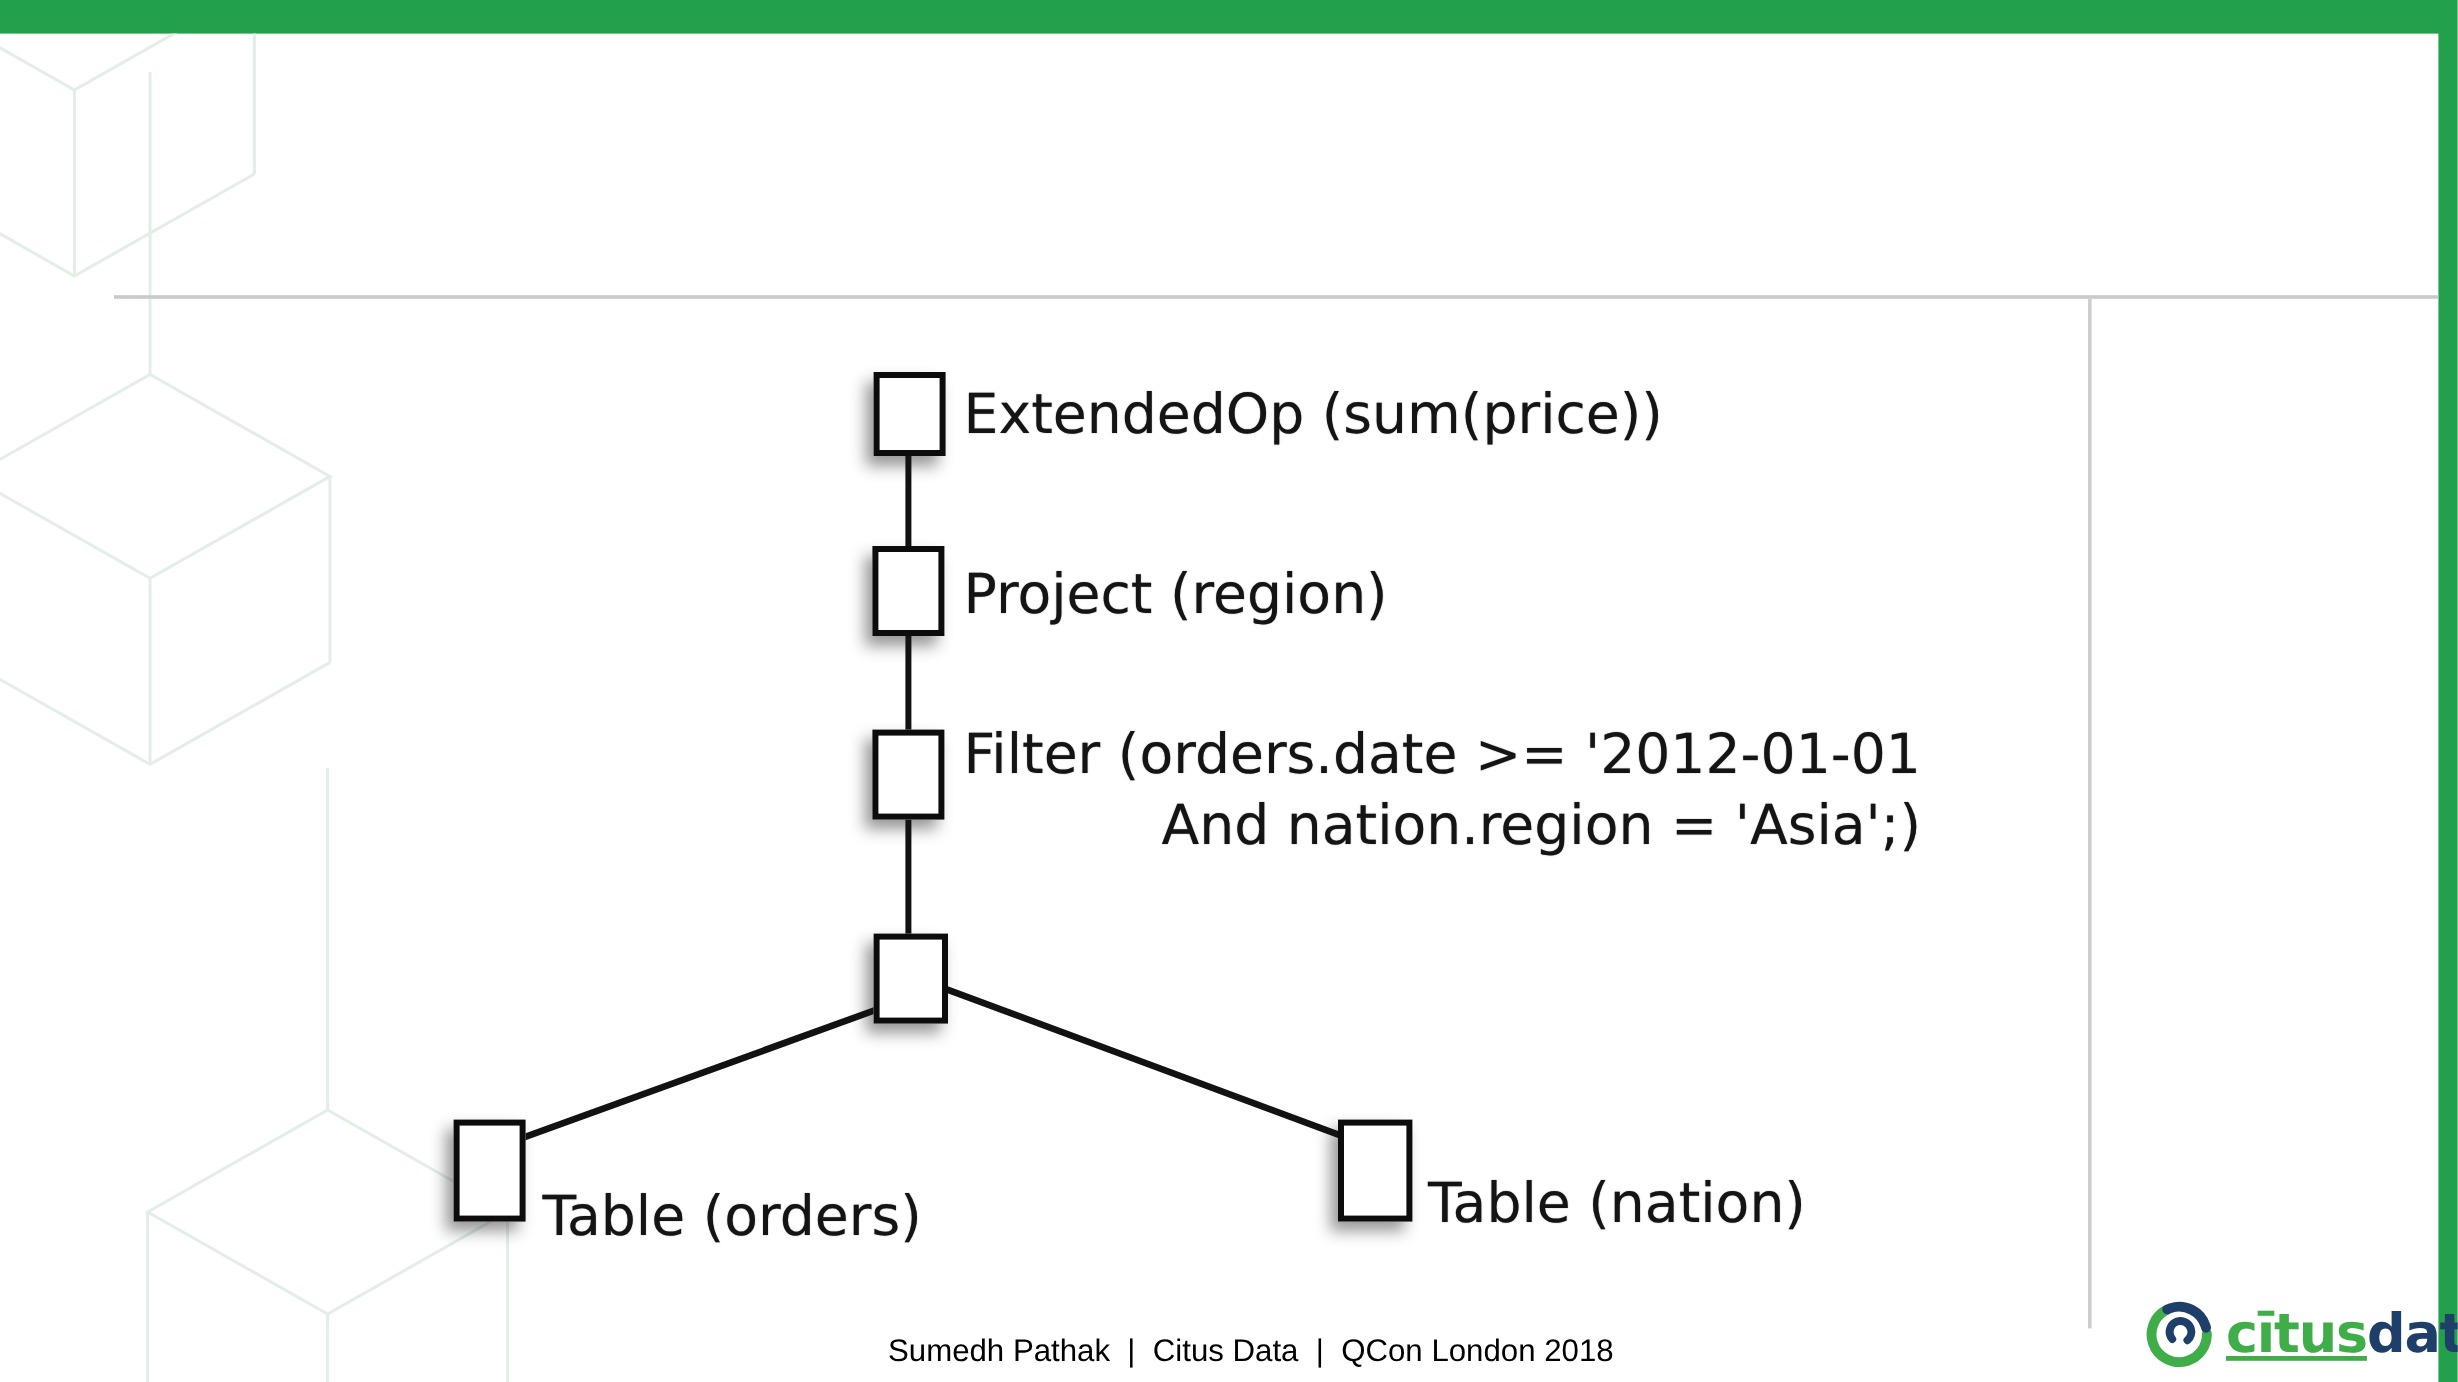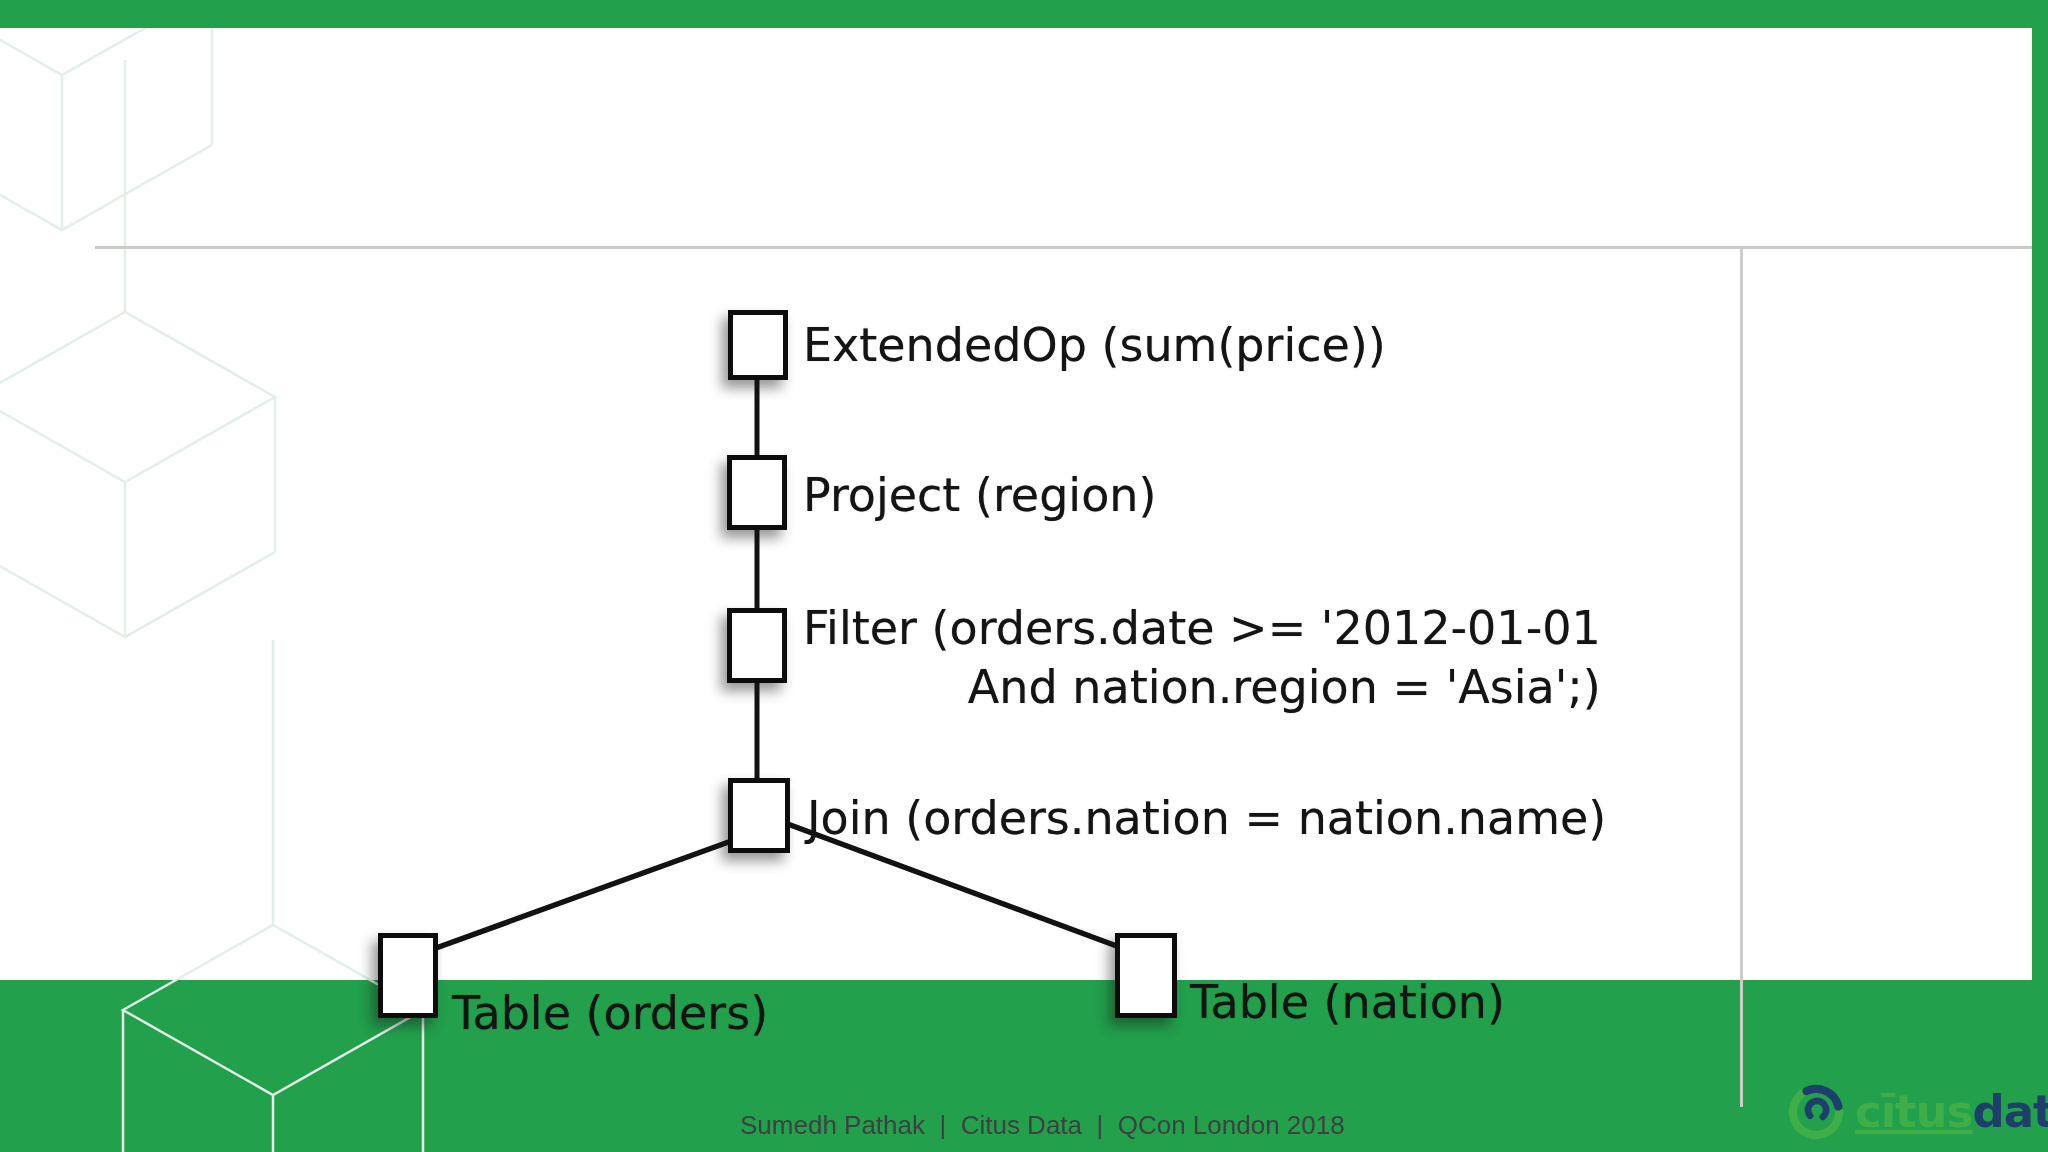--- a/index.html
+++ b/index.html
@@ -3,21 +3,21 @@
 <meta charset="utf-8">
 <style>
   html,body { margin:0; padding:0; }
   body {
     width:2048px; height:1152px;
     position:relative; overflow:hidden;
     background:#22a04c;
     font-family:"DejaVu Sans", sans-serif;
   }
   .content {
-    position:absolute; left:0; top:28px; width:2032px; height:952px;
+    position:absolute; left:0; top:28px; width:2032px; height:1124px;
     background:#ffffff;
   }
   .bg-pattern { position:absolute; left:0; top:0; width:2032px; height:1124px; }
   .hrule {
     position:absolute; left:95px; top:218px; width:1937px; height:3px;
     background:#c9cbc9;
   }
   .vrule {
     position:absolute; left:1740px; top:221px; width:3px; height:858px;
     background:#cccecb;
@@ -31,21 +31,21 @@
   .node-label {
     position:absolute; color:#141414;
     font-size:46px; line-height:54px; white-space:nowrap;
     text-shadow:0 0 1px rgba(20,20,20,0.55);
   }
   .filter-label { line-height:59px; }
   .filter-line2 { padding-left:157px;text-align:right; }
   .footer {
     position:absolute; left:740px; top:1082px;
     font-family:"Liberation Sans", sans-serif;
-    font-size:26px; color:#404040; white-space:pre;
+    font-size:26px; color:#000000; white-space:pre;
   }
   .logo {
     position:absolute; left:1786px; top:1056px;
     display:flex; align-items:center; gap:9px;
   }
   .logo-text {
     font-size:45px; font-weight:bold; letter-spacing:-1px;
     line-height:56px; white-space:nowrap;
   }
   .logo-citus { color:#3fae49;text-decoration:underline; }
@@ -94,21 +94,20 @@
 
   <div class="node-label" style="left:803px; top:290px;">ExtendedOp (sum(price))</div>
 
   <div class="node-label" style="left:803px; top:440px;">Project (region)</div>
 
   <div class="node-label filter-label" style="left:803px; top:571px;">
     <div>Filter (orders.date &gt;= '2012-01-01</div>
     <div class="filter-line2">And nation.region = 'Asia';)</div>
   </div>
 
-  <div class="node-label" style="left:807px; top:763px;">Join (orders.nation = nation.name)</div>
 
   <div class="node-label" style="left:452px; top:920px;margin-top:38px;">Table (orders)</div>
 
   <div class="node-label" style="left:1190px; top:920px;margin-top:27px;">Table (nation)</div>
 
   <div class="footer">Sumedh Pathak  |  Citus Data  |  QCon London 2018</div>
 
   <div class="logo">
     <svg width="60" height="56" viewBox="0 0 72 68">
       <g transform="rotate(-18 36 34)" fill="none" stroke-linecap="round">

